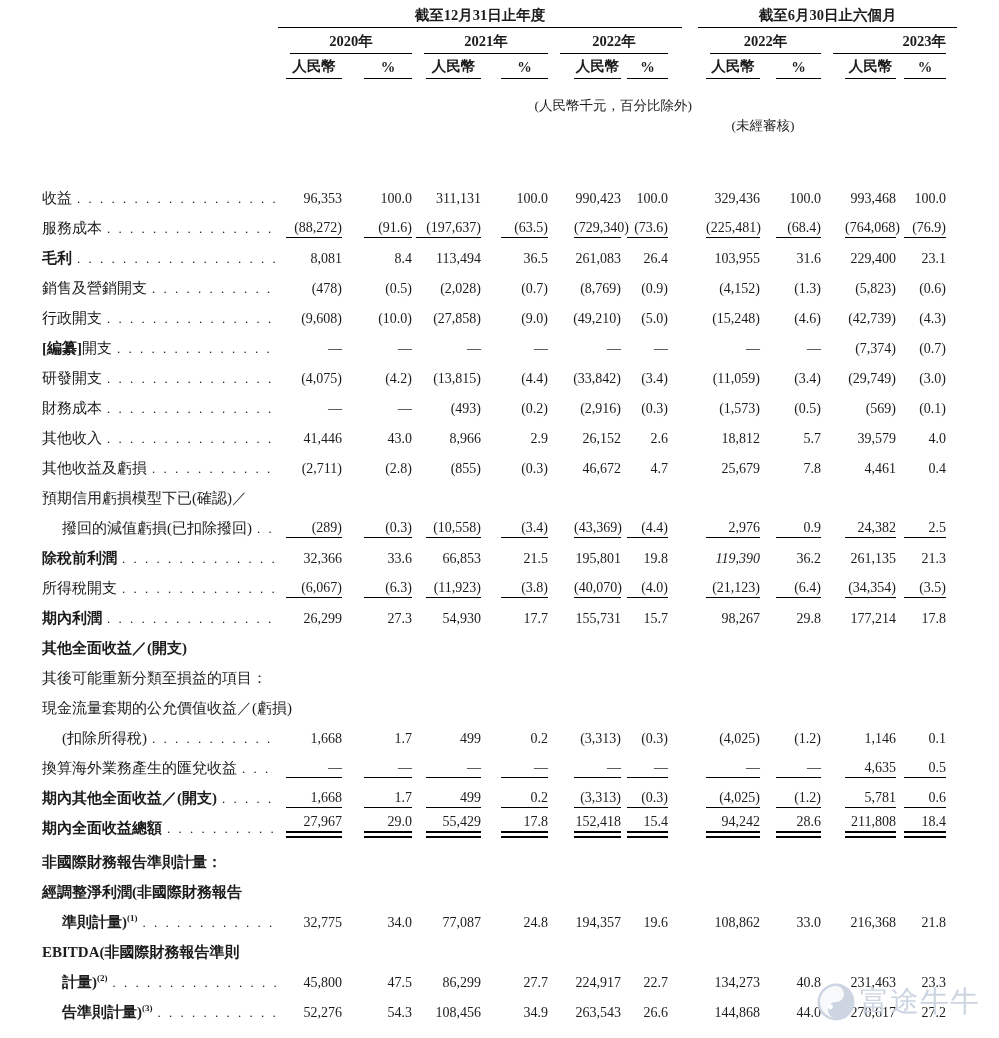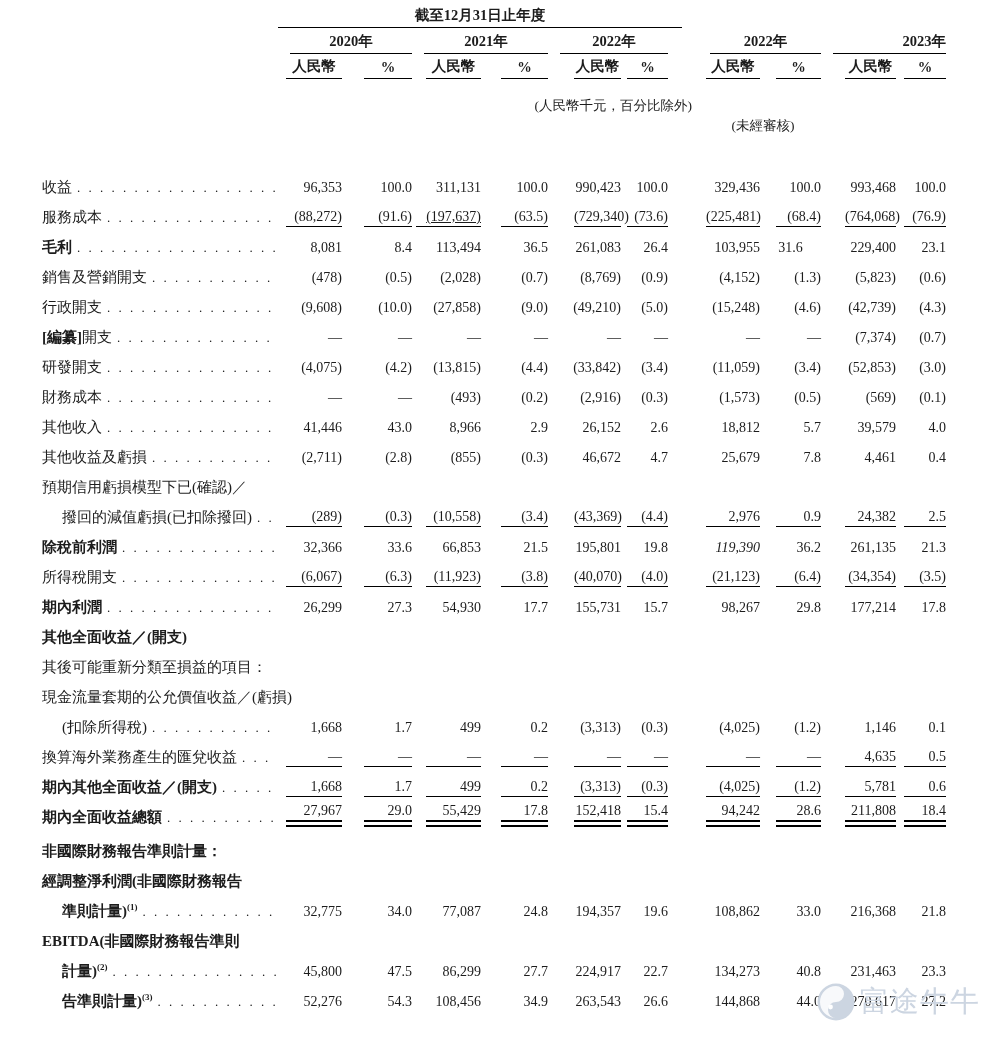--- a/index.html
+++ b/index.html
@@ -6,21 +6,21 @@
   #page{position:relative;width:999px;height:1038px;background:#ffffff;overflow:hidden;
         font-family:"Liberation Serif","DejaVu Serif",serif;color:#1c1c1c;}
   
   #thead{position:absolute;left:0;top:0;width:999px;}
   .hrow{display:flex;align-items:flex-end;}
   .hcell{box-sizing:border-box;text-align:center;font-weight:bold;font-size:14.5px;white-space:nowrap;}
   .hl{display:block;border-bottom:1.4px solid #000;padding-bottom:2px;}
   .spacer{flex:none;}
   .note{position:absolute;font-size:13.5px;white-space:nowrap;color:#1c1c1c;}
   
-  #rows{position:absolute;left:0;top:140px;width:999px;padding-top:27px;}
+  #rows{position:absolute;left:0;top:151px;width:999px;padding-top:27px;}
   .row{display:flex;align-items:flex-end;height:30px;}
   .lblwrap{box-sizing:border-box;width:278px;padding-left:42px;display:flex;align-items:baseline;overflow:visible;}
   .lbl{white-space:nowrap;font-size:15px;}
   .bold .lbl{font-weight:bold;}
   .indent2{padding-left:62px;}
   .leader{flex:1 1 auto;overflow:hidden;white-space:nowrap;font-size:13px;letter-spacing:2.5px;margin:0 2px 1px 5px;color:#1c1c1c;}
   .cell{box-sizing:border-box;text-align:right;font-size:14px;white-space:nowrap;}
   .v{display:block;padding-bottom:1px;}
   .u1 .v{border-bottom:1.3px solid #000;}
   .u2 .v{border-bottom:7px double #000;}
@@ -36,20 +36,23 @@
 <div id="page">
 
   <div id="thead">
 
     <div class="hrow" style="margin-top:6px;">
       <div class="spacer" style="width:278px;"></div>
       <div class="hcell" style="width:404px;">
         <span class="hl">截至12月31日止年度</span>
       </div>
       <div class="spacer" style="width:16px;"></div>
+      <div class="hcell" style="width:259px;">
+        <span class="hl">截至6月30日止六個月</span>
+      </div>
     </div>
 
     <div class="hrow" id="yearrow" style="margin-top:4px;">
         <div class="spacer" style="width: 278px;"></div>
         <div class="hcell" style="width: 134px;">
           <span class="hl" style="margin-left: 12px;">2020年</span>
         </div>
         <div class="hcell" style="width: 136px;">
           <span class="hl" style="margin-left: 12px;">2021年</span>
         </div>
@@ -147,21 +150,21 @@
           <span class="lbl">服務成本</span>
           <span class="leader">. . . . . . . . . . . . . . . . . . . . . . . . . . . . . . . . . . . . . . . . . . . . . . . . . . . . . . . . . . . . </span>
         </div>
         <div class="cell u1" style="width: 64px;">
           <span class="v" style="margin-left: 8px;">(88,272)</span>
         </div>
         <div class="cell u1" style="width: 70px;">
           <span class="v" style="margin-left: 22px;">(91.6)</span>
         </div>
         <div class="cell u1" style="width: 69px;">
-          <span class="v" style="margin-left: 4px; text-decoration: underline;">(197,637)</span>
+          <span class="v" style="margin-left: 4px;">(197,637)</span>
         </div>
         <div class="cell u1" style="width: 67px;">
           <span class="v" style="margin-left: 20px;">(63.5)</span>
         </div>
         <div class="cell u1" style="width: 73px;">
           <span class="v" style="margin-left: 26px;">(729,340)</span>
         </div>
         <div class="cell u1" style="width: 47px;">
           <span class="v" style="margin-left: 6px;">(73.6)</span>
         </div>
@@ -199,21 +202,21 @@
         <div class="cell" style="width: 73px;">
           <span class="v">261,083</span>
         </div>
         <div class="cell" style="width: 47px;">
           <span class="v">26.4</span>
         </div>
         <div class="spacer" style="width: 30px;"></div>
         <div class="cell" style="width: 62px;">
           <span class="v">103,955</span>
         </div>
-        <div class="cell" style="width: 61px; text-align: center;">
+        <div class="cell" style="width: 61px;">
           <span class="v">31.6</span>
         </div>
         <div class="cell" style="width: 75px;">
           <span class="v">229,400</span>
         </div>
         <div class="cell" style="width: 50px;">
           <span class="v">23.1</span>
         </div>
       </div>
       <div class="row">
@@ -351,21 +354,21 @@
           <span class="v">(3.4)</span>
         </div>
         <div class="spacer" style="width: 30px;"></div>
         <div class="cell" style="width: 62px;">
           <span class="v">(11,059)</span>
         </div>
         <div class="cell" style="width: 61px;">
           <span class="v">(3.4)</span>
         </div>
         <div class="cell" style="width: 75px;">
-          <span class="v">(52,853)</span>
+          <span class="v">(29,749)</span>
         </div>
         <div class="cell" style="width: 50px;">
           <span class="v">(3.0)</span>
         </div>
       </div>
       <div class="row">
         <div class="lblwrap">
           <span class="lbl">財務成本</span>
           <span class="leader">. . . . . . . . . . . . . . . . . . . . . . . . . . . . . . . . . . . . . . . . . . . . . . . . . . . . . . . . . . . . </span>
         </div>

